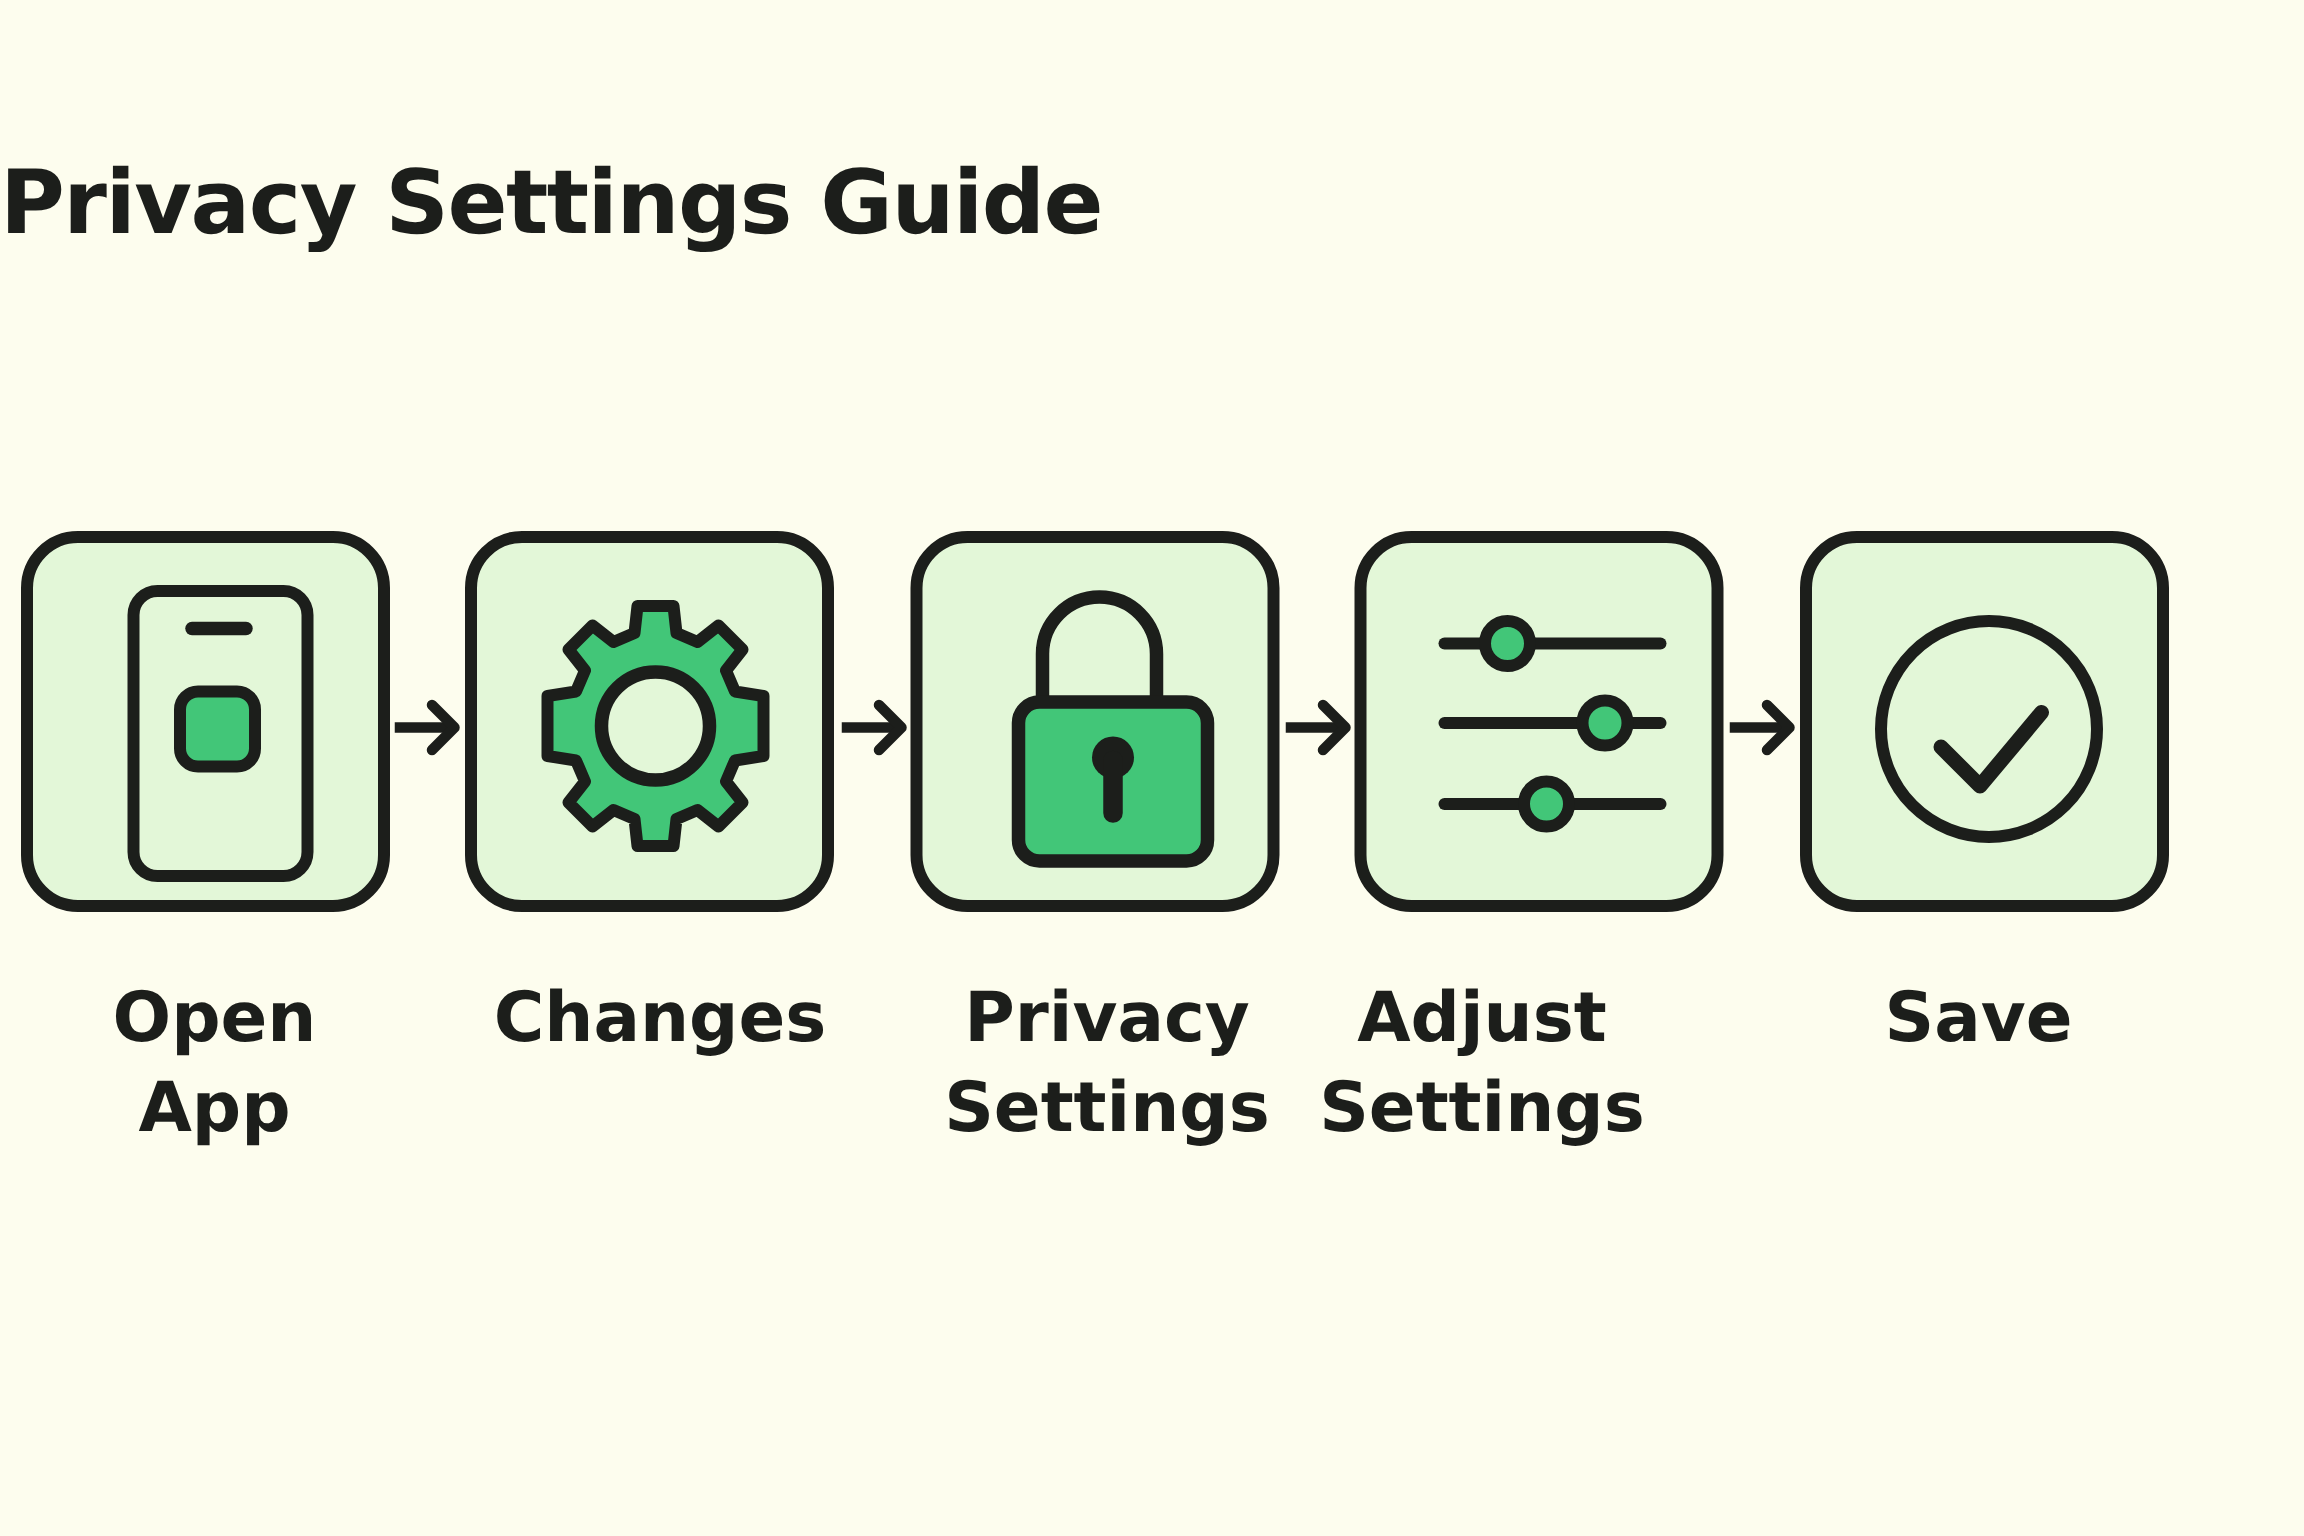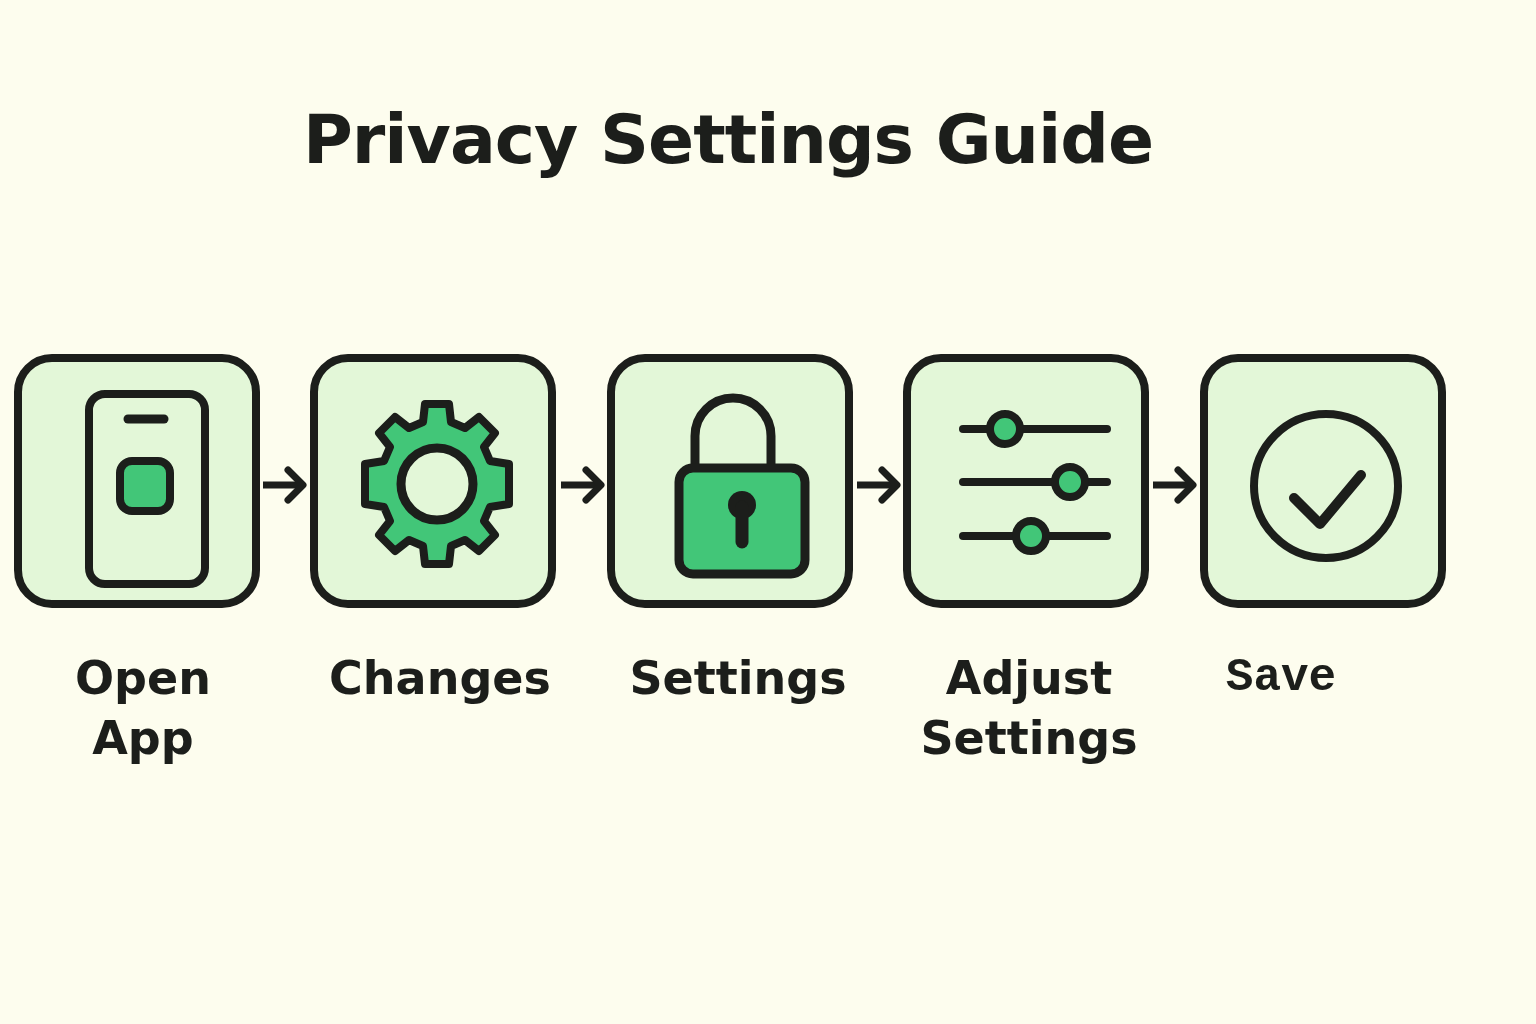--- a/index.html
+++ b/index.html
@@ -1,22 +1,22 @@
 <!DOCTYPE html>
 <html><head>
 <meta charset="utf-8">
 <style>
   html, body { margin:0; padding:0; }
   body {
     width:1536px; height:1024px; background:#fdfdee; position:relative; overflow:hidden;
     font-family:"DejaVu Sans", sans-serif; color:#1c1e1b;
   }
   .title {
-    position:absolute; left:0; width:1456px; top:100px; text-align:center;
-    font-size:68px; font-weight:bold; letter-spacing:-1px; color:#1c1e1b;
+    position:absolute; left:0; width:1456px; top:100px; 
+    font-size:59px; font-weight:bold; letter-spacing:-1px; color:#1c1e1b;
   }
   .step-box {
     position:absolute; top:354px; width:246px; height:254px; box-sizing:border-box;
     border:8px solid #1c1e1b; border-radius:38px; background:#e3f7d8;
   }
   .step-box svg { position:absolute; left:0; top:0; width:230px; height:238px; }
   .arrow { position:absolute; top:460px; width:46px; height:50px; }
   .label {
     position:absolute; top:648px; width:300px; text-align:center;
     font-size:46px; line-height:60px; font-weight:bold; color:#1c1e1b;
@@ -88,21 +88,22 @@
 </div>
 
 <div class="label" style="left:-7px;">
   <div>Open</div>
   <div>App</div>
 </div>
 <div class="label" style="left:290px;">
   <div>Changes</div>
 </div>
 <div class="label" style="left:588px;">
+  <div>Privacy</div>
   <div>Settings</div>
 </div>
-<div class="label" style="left:879px;">
+<div class="label" style="left:838px;">
   <div>Adjust</div>
   <div>Settings</div>
 </div>
-<div class="label" style="left:1131px;font-family:Liberation Mono, monospace;">
+<div class="label" style="left:1169px;">
   <div>Save</div>
 </div>
 
 </body></html>

